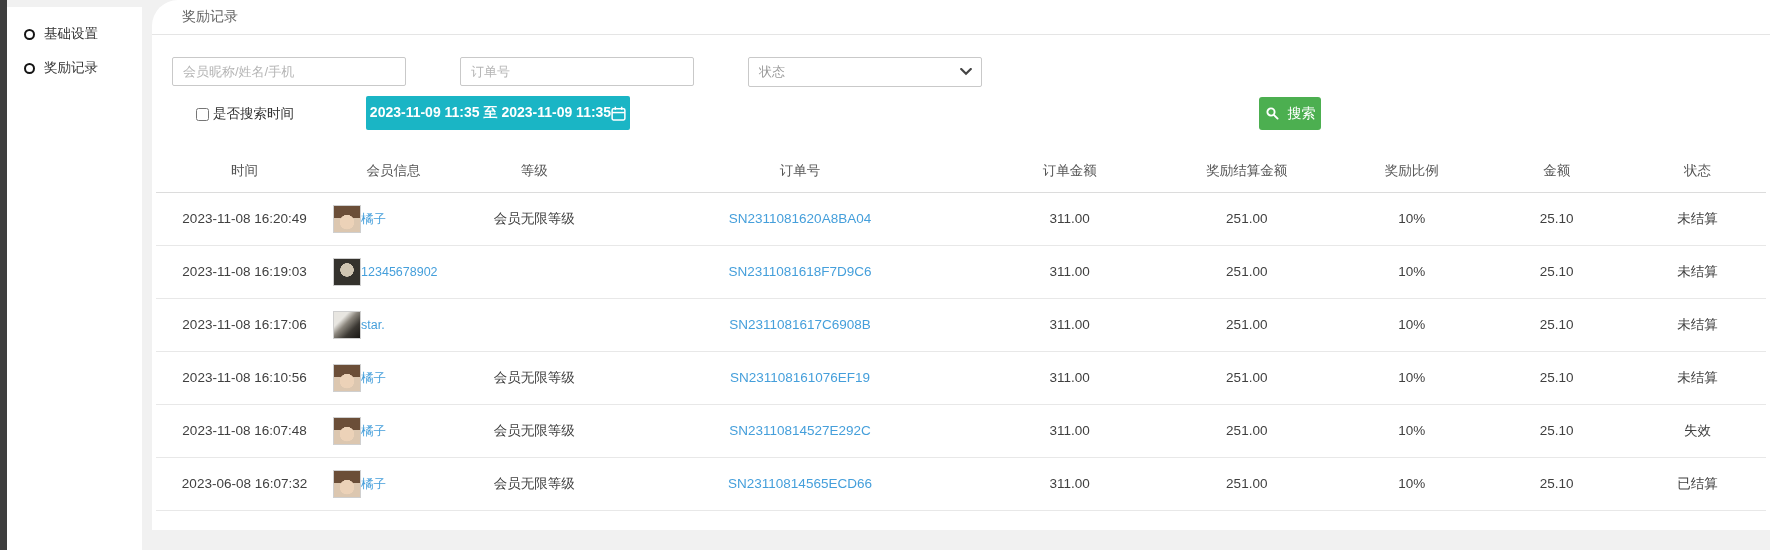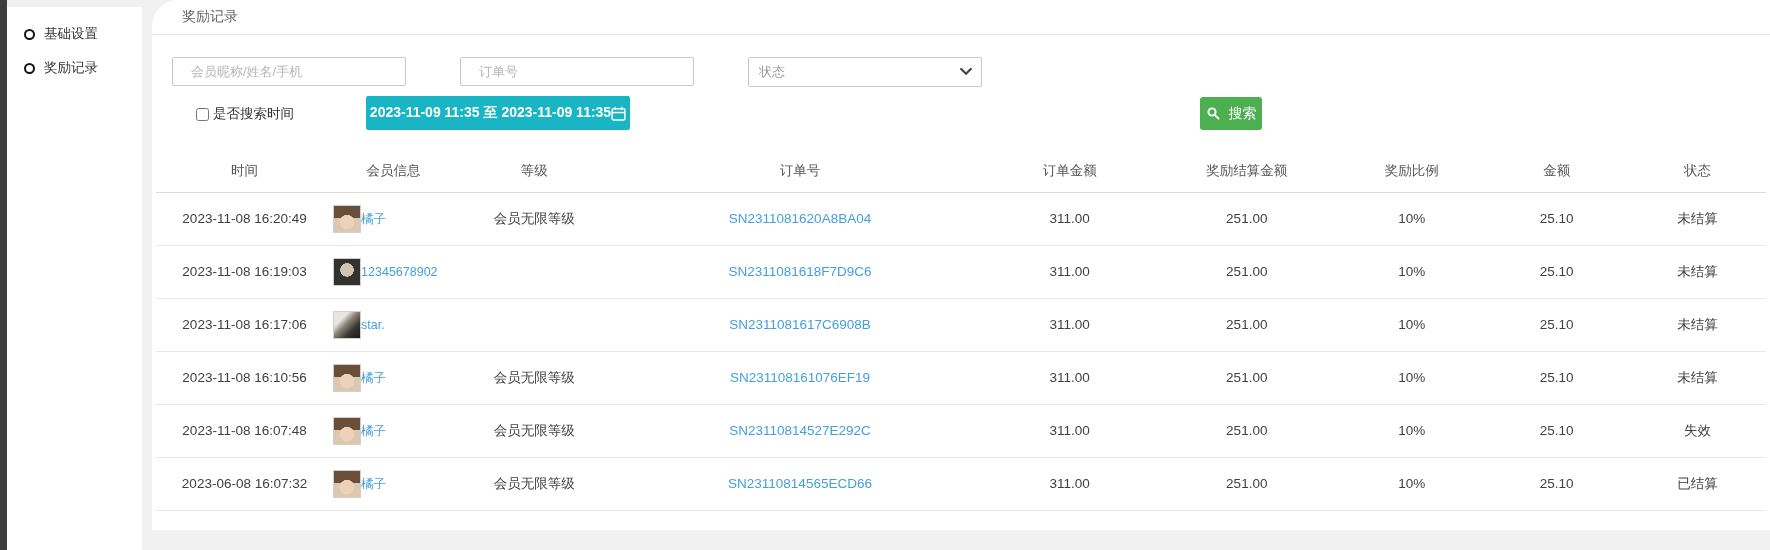--- a/index.html
+++ b/index.html
@@ -17,42 +17,42 @@
   .side-label { font-size:13.5px; color:#333; }
 
   .content { position:absolute; left:152px; top:0; width:1618px; height:530px; background:#fff;
              border-top-left-radius:26px; }
 
   .title-row { height:35px; display:flex; align-items:center; padding-left:30px;
                border-bottom:1px solid #e5e5e5; }
   .page-title { font-size:14px; font-weight:400; color:#666; }
 
   .f-input { position:absolute; top:57px; height:29px; width:234px; border:1px solid #c9c9c9;
-             border-radius:2px; padding:0 18px; font-size:13px; color:#333; outline:none;
+             border-radius:2px; padding:0 10px; font-size:13px; color:#333; outline:none;
              font-family:inherit; }
   .f-input::placeholder { color:#b5b5b5; }
   #member-input { left:20px; }
   #order-input  { left:308px; }
   .f-select { position:absolute; top:57px; left:596px; width:234px; height:30px;
               border:1px solid #c9c9c9; border-radius:2px; background:#fff;
               display:flex; align-items:center; justify-content:space-between;
               padding:0 9px 0 10px; cursor:pointer; }
   .select-text { font-size:13px; color:#9a9a9a; }
 
   .time-check { position:absolute; left:44px; top:105px; display:flex; align-items:center;
                 gap:4px; cursor:pointer; }
   .time-check input { width:13px; height:13px; margin:0; }
   .time-check span { font-size:13.5px; color:#333; }
 
   .date-btn { position:absolute; left:214px; top:96px; height:34px; width:264px;
               background:var(--cyan); color:#fff; border:none; border-radius:2px;
               display:flex; align-items:center; justify-content:center; 
               font-size:14px; font-weight:700; cursor:pointer; font-family:inherit; }
 
-  .search-btn { position:absolute; left:1048px; top:97px; height:33px; width:62px;
+  .search-btn { position:absolute; left:1107px; top:97px; height:33px; width:62px;
                 background:var(--green); color:#fff; border:none; border-radius:3px;
                 display:flex; align-items:center; justify-content:center; gap:8px;
                 font-size:14px; cursor:pointer; font-family:inherit; }
 
   table.records { position:absolute; top:150px; left:4px; width:1610px;
                   border-collapse:collapse; table-layout:fixed; }
   .records th { height:42px; font-size:13.5px; font-weight:400; color:#555;
                 text-align:center; border-bottom:1px solid #dcdcdc; }
   .records td { height:53px; font-size:13.5px; color:#404040; text-align:center;
                 border-bottom:1px solid #e8e8e8; vertical-align:middle; }

